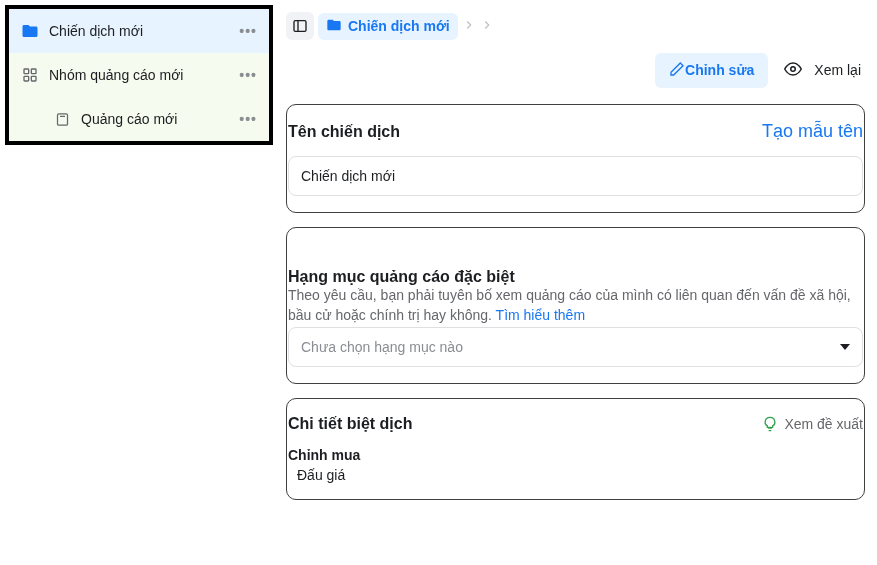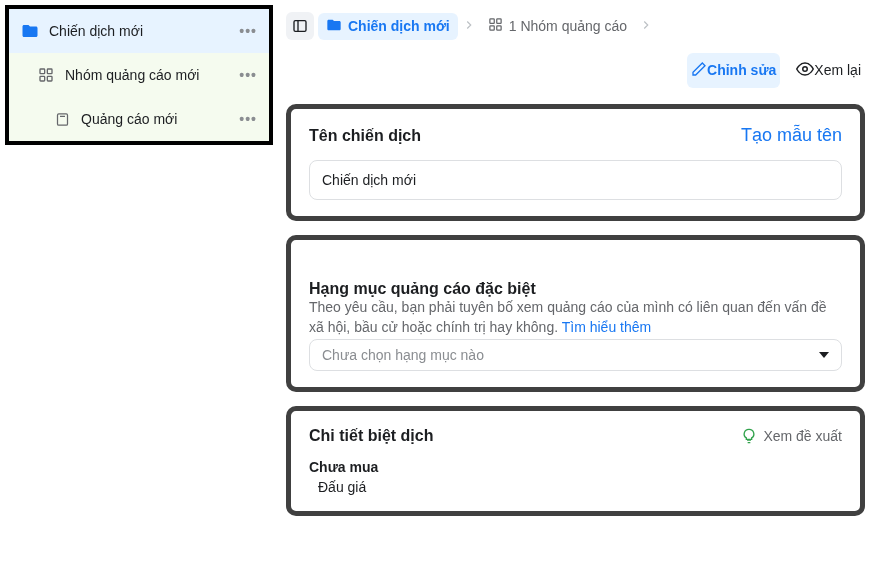--- a/index.html
+++ b/index.html
@@ -27,21 +27,21 @@
   }
   .side-item {
     display: flex;
     align-items: center;
     height: 44px;
     padding: 0 12px;
     cursor: pointer;
     position: relative;
   }
   .side-item.lvl1 { background: #e7f3ff; }
-  .side-item.lvl2 { padding-left: 28px; background: #f5fbef; }
+  .side-item.lvl2 { padding-left: 12px; background: #f5fbef; }
   .side-item.lvl3 { padding-left: 44px; background: #f5fbef; }
   .side-icon { width: 18px; height: 18px; display: inline-flex; align-items: center; justify-content: center; margin-right: 10px; }
   .side-label { flex: 1; color: #1c1e21; }
   .side-more { color: #8a8d91; letter-spacing: 1px; font-weight: bold; }
   .side-item svg { display: block; }
 
   
   .main {
     flex: 1;
     padding: 8px 12px 0 8px;
@@ -63,32 +63,32 @@
   .crumb.active { background: #e7f3ff; color: #1877f2; }
   .crumb.active .crumb-label { color: #1877f2; font-weight: 600; }
   .crumb-label { font-size: 14px; }
   .chev { color: #bcc0c4; }
 
   
   .action-row { display: flex; justify-content: flex-end; align-items: center; gap: 12px; height: 40px; margin-top: 6px; }
   .btn-edit {
     display: inline-flex; align-items: center; 
     background: #e7f3ff; color: #1877f2; font-weight: 600;
-    border-radius: 6px; padding: 8px 4px; cursor: pointer;
+    border-radius: 6px; padding: 8px 14px; cursor: pointer;
   }
   .btn-review {
-    display: inline-flex; align-items: center; gap: 0;
+    display: inline-flex; align-items: center; gap: 12px;
     color: #1c1e21; cursor: pointer; padding: 8px 4px;
   }
 
   
   .card {
-    border: 5px solid #404040;
+    border: 1px solid #404040;
     border-radius: 10px;
-    padding: 16px 18px;
+    padding: 16px 1px;
     margin-top: 14px;
     background: #fff;
   }
   .card-head { display: flex; align-items: center; justify-content: space-between; margin-bottom: 14px; }
   .card-title { font-size: 16px; font-weight: 700; color: #1c1e21; }
   .card-link { color: #1877f2; font-weight: 400; cursor: pointer; font-size: 18px; }
   .card-action { display: inline-flex; align-items: flex-start; gap: 6px; color: #65676b; cursor: pointer; }
   .card-action svg { color: #31a24c; }
 
   .text-input {
@@ -100,21 +100,21 @@
     font-size: 14px;
     color: #1c1e21;
     outline: none;
   }
 
   .card-desc { color: #65676b; font-size: 14px; margin-top: -6px; margin-bottom: 2px; line-height: 1.4; }
   .inline-link { color: #1877f2; cursor: pointer; }
 
   .select-box {
     width: 100%;
-    height: 32px;
+    height: 40px;
     border: 1px solid #dddfe2;
     border-radius: 8px;
     padding: 0 12px;
     display: flex;
     align-items: center;
     justify-content: space-between;
     color: #8a8d91;
     cursor: pointer;
   }
   .select-caret { width: 0; height: 0; border-left: 5px solid transparent; border-right: 5px solid transparent; border-top: 6px solid #1c1e21; }
@@ -190,31 +190,20 @@
         </span>
         <span class="crumb-label">Chiến dịch mới</span>
       </span>
 
       <span class="chev">
         <svg width="14" height="14" viewBox="0 0 24 24" fill="none" stroke="currentColor" stroke-width="2">
             <polyline points="9 18 15 12 9 6"></polyline>
           </svg>
       </span>
 
-      <span class="crumb">
-        <span>
-          <svg width="15" height="15" viewBox="0 0 24 24" fill="none" stroke="#65676b" stroke-width="2">
-              <rect x="3" y="3" width="7" height="7" rx="1"></rect>
-              <rect x="14" y="3" width="7" height="7" rx="1"></rect>
-              <rect x="3" y="14" width="7" height="7" rx="1"></rect>
-              <rect x="14" y="14" width="7" height="7" rx="1"></rect>
-            </svg>
-        </span>
-        <span class="crumb-label">1 Nhóm quảng cáo</span>
-      </span>
 
       <span class="chev">
         <svg width="14" height="14" viewBox="0 0 24 24" fill="none" stroke="currentColor" stroke-width="2">
             <polyline points="9 18 15 12 9 6"></polyline>
           </svg>
       </span>
 
     </div>
 
     <div class="action-row">
@@ -262,19 +251,19 @@
       <div class="card-head">
         <span class="card-title">Chi tiết biệt dịch</span>
         <span class="card-action">
           <svg width="16" height="16" viewBox="0 0 24 24" fill="none" stroke="currentColor" stroke-width="2">
               <path d="M9 18h6M10 22h4M12 2a7 7 0 0 0-4 12.9V17h8v-2.1A7 7 0 0 0 12 2z"></path>
             </svg>
           <span>Xem đề xuất</span>
         </span>
       </div>
 
-      <div class="field-label">Chưa mua</div>
+      <div class="field-label">Chỉnh mua</div>
       <div class="field-value">Đấu giá</div>
 
     </div>
 
   </div>
 </div>
 
 </body></html>

